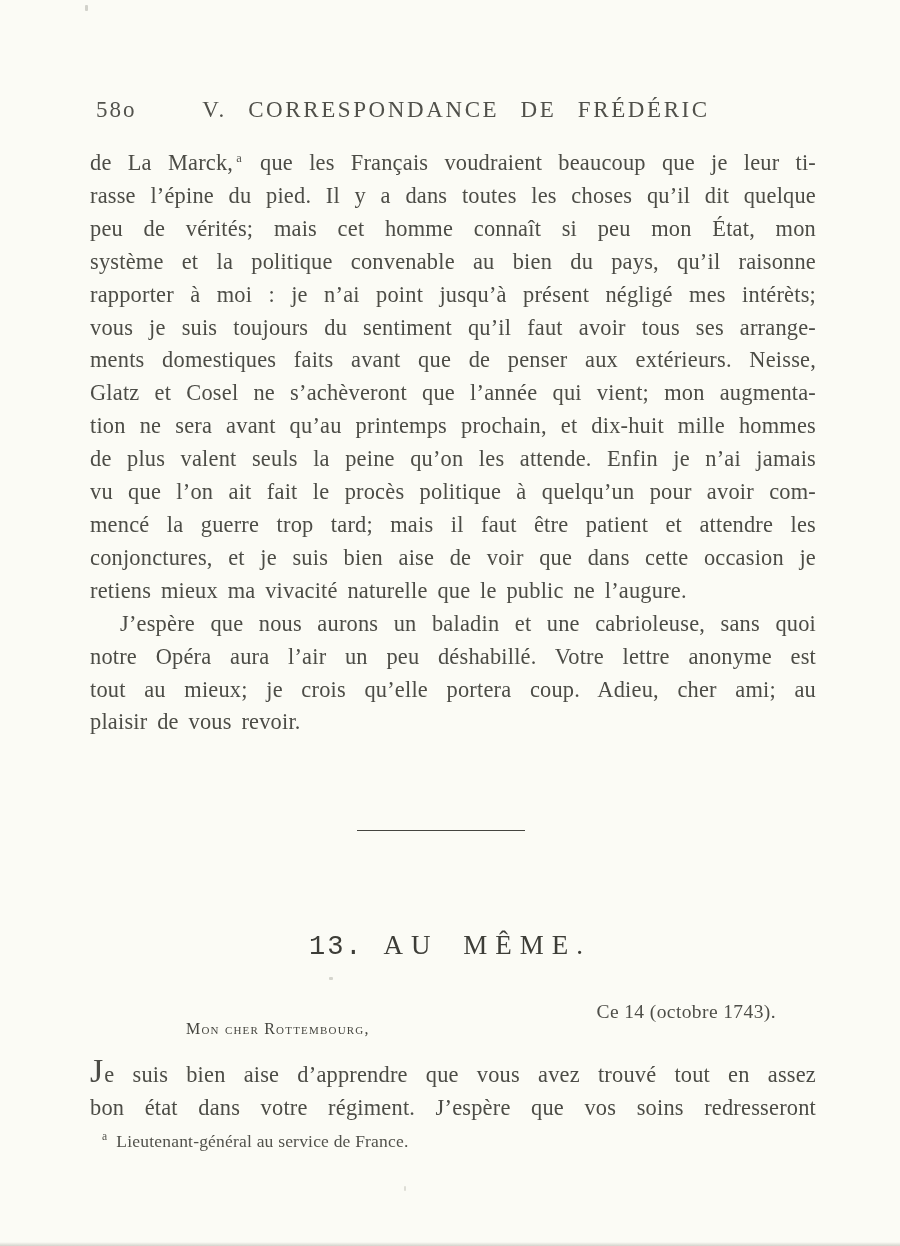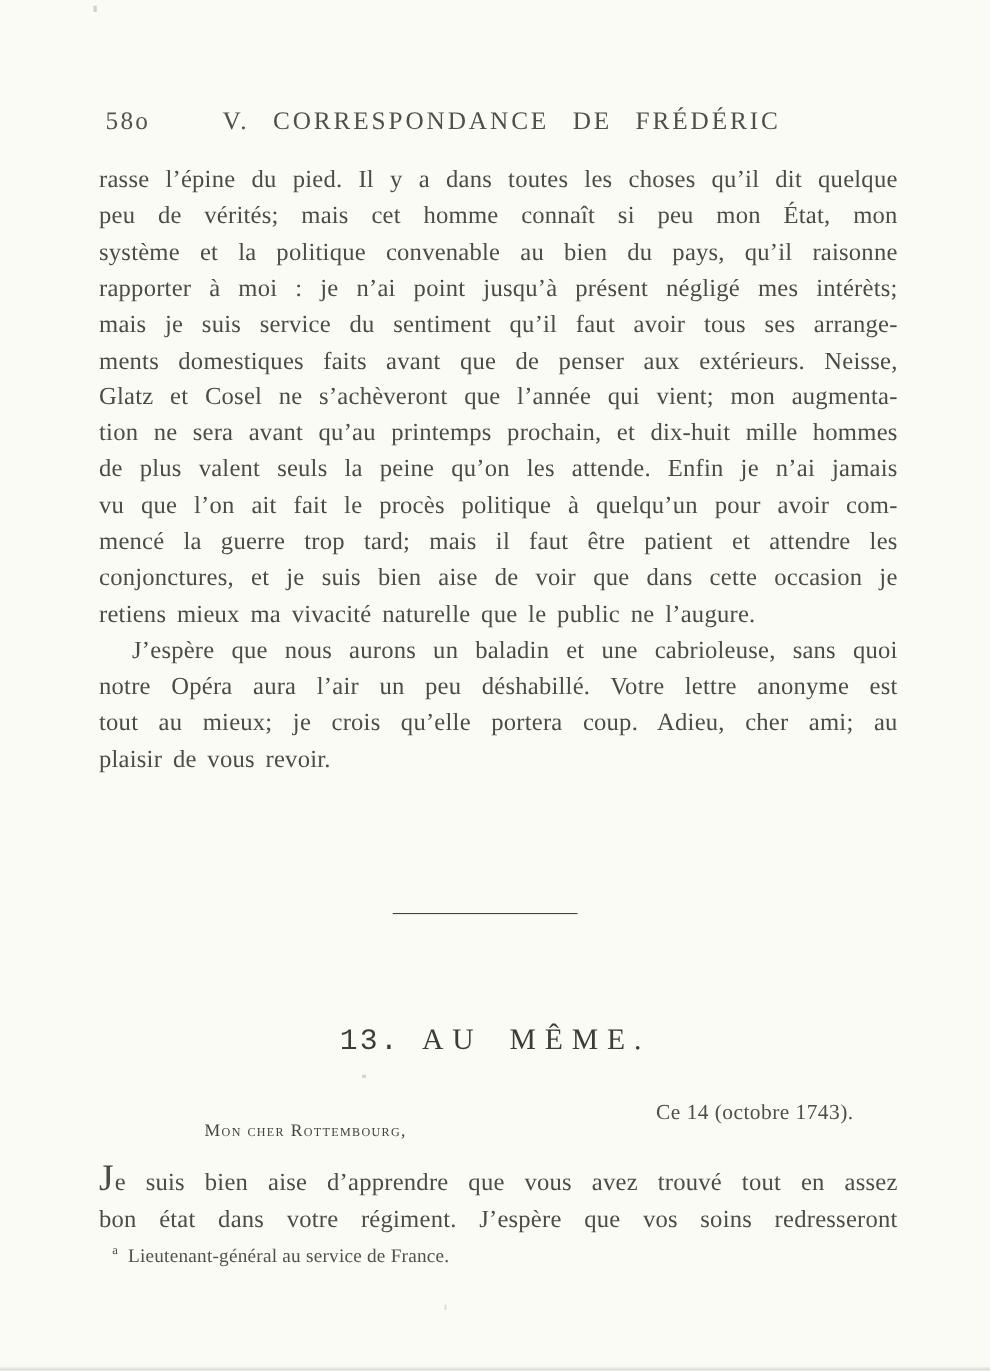--- a/index.html
+++ b/index.html
@@ -101,25 +101,26 @@
 <div class="page">
 
   <div class="speck speck-top"></div>
 
   <header class="running-head">
     <span class="pageno">58o</span>
     <span class="runtitle">V. CORRESPONDANCE DE FRÉDÉRIC</span>
   </header>
 
   <main class="bodytext">
+    <div class="line just"><span>de La Marck,</span><sup class="noteref">a</sup><span> que les Français voudraient beaucoup que je leur ti-</span></div>
     <div class="line just">rasse l’épine du pied. Il y a dans toutes les choses qu’il dit quelque</div>
     <div class="line just">peu de vérités; mais cet homme connaît si peu mon État, mon</div>
     <div class="line just">système et la politique convenable au bien du pays, qu’il raisonne</div>
     <div class="line just">rapporter à moi : je n’ai point jusqu’à présent négligé mes intérèts;</div>
-    <div class="line just">mais je suis service du sentiment qu’il faut avoir tous ses arrange-</div>
+    <div class="line just">vous je suis toujours du sentiment qu’il faut avoir tous ses arrange-</div>
     <div class="line just">ments domestiques faits avant que de penser aux extérieurs. Neisse,</div>
     <div class="line just">Glatz et Cosel ne s’achèveront que l’année qui vient; mon augmenta-</div>
     <div class="line just">tion ne sera avant qu’au printemps prochain, et dix-huit mille hommes</div>
     <div class="line just">de plus valent seuls la peine qu’on les attende. Enfin je n’ai jamais</div>
     <div class="line just">vu que l’on ait fait le procès politique à quelqu’un pour avoir com-</div>
     <div class="line just">mencé la guerre trop tard; mais il faut être patient et attendre les</div>
     <div class="line just">conjonctures, et je suis bien aise de voir que dans cette occasion je</div>
     <div class="line loose">retiens mieux ma vivacité naturelle que le public ne l’augure.</div>
     <div class="line just indent">J’espère que nous aurons un baladin et une cabrioleuse, sans quoi</div>
     <div class="line just">notre Opéra aura l’air un peu déshabillé. Votre lettre anonyme est</div>

